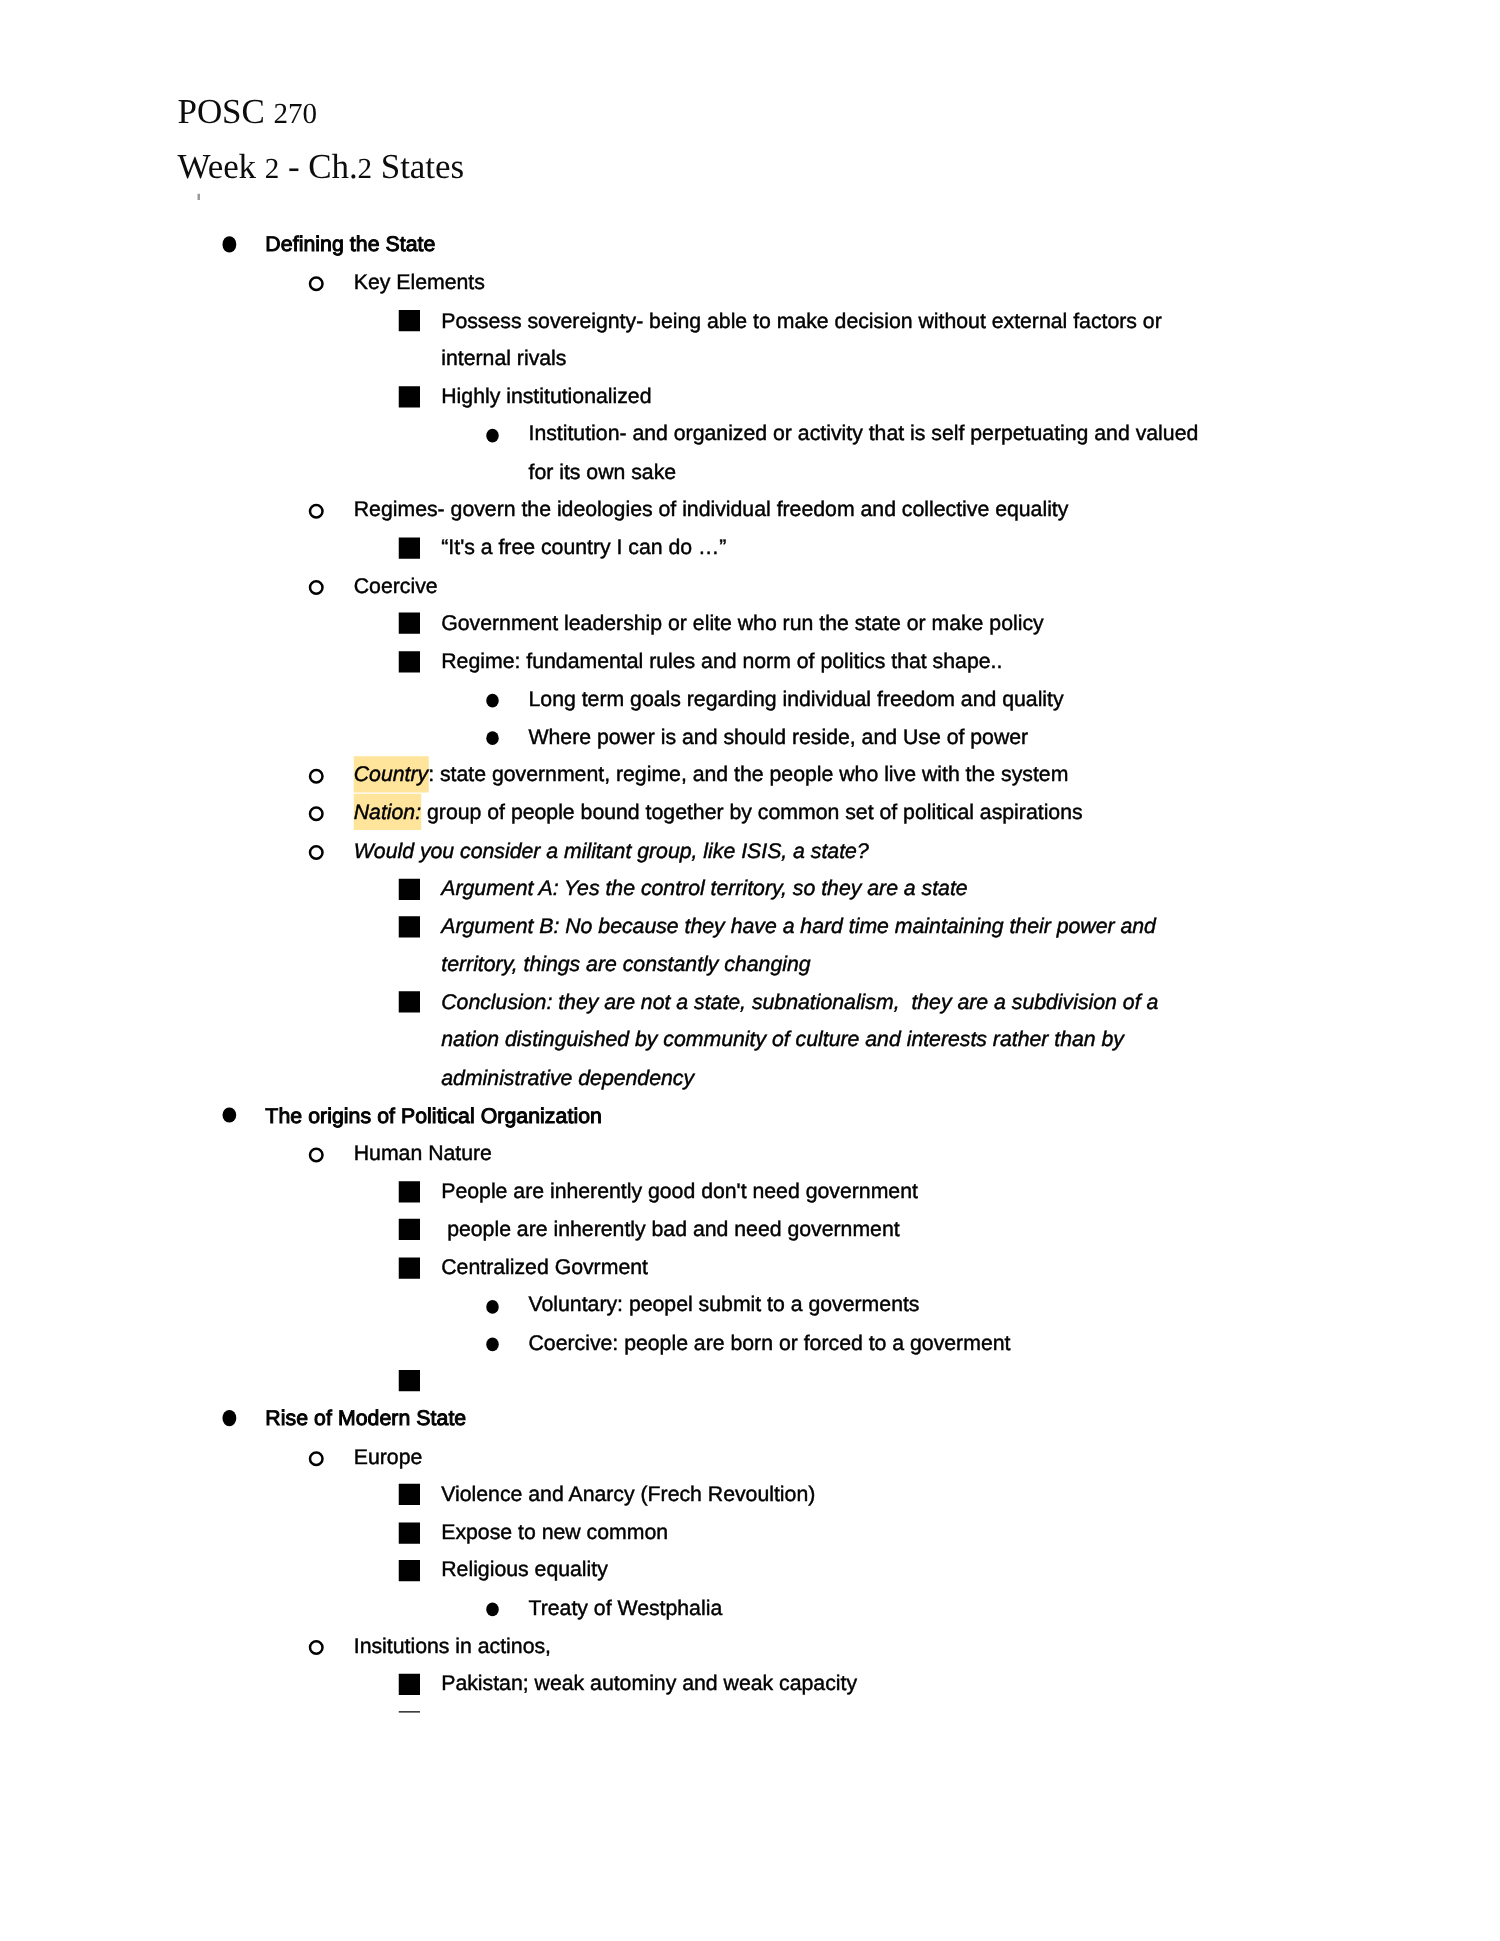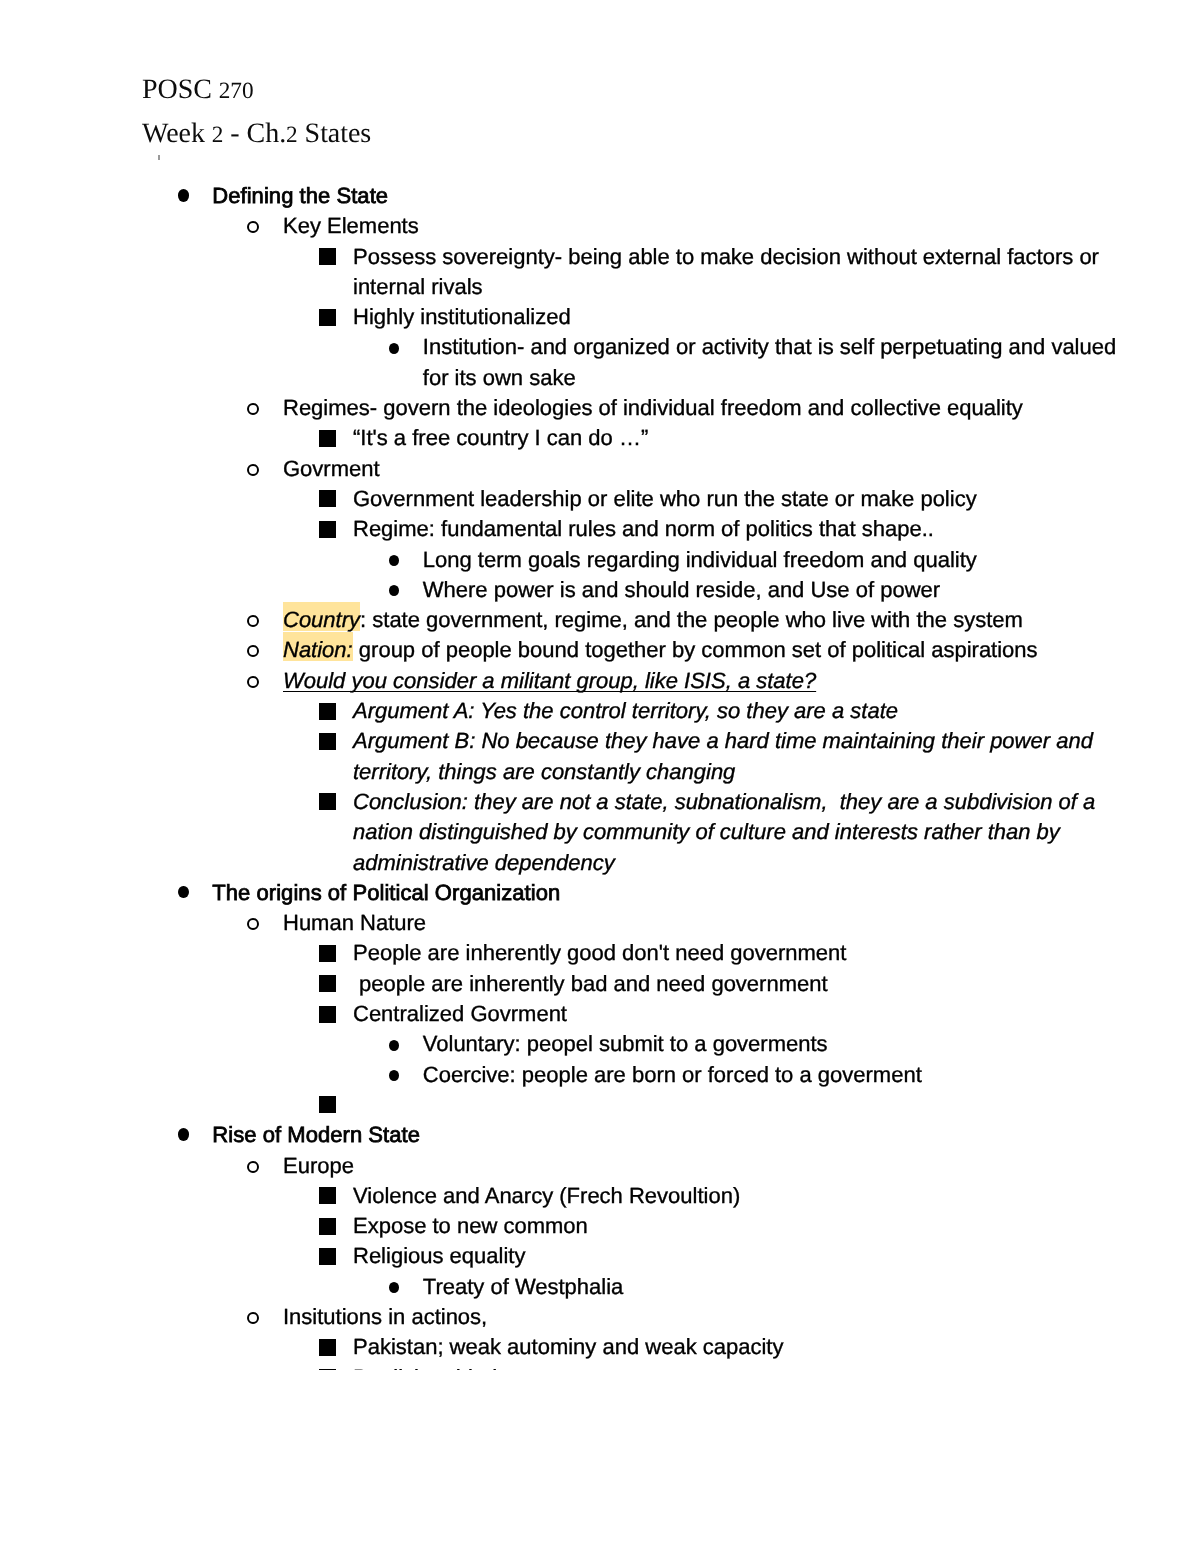--- a/index.html
+++ b/index.html
@@ -8,40 +8,40 @@
        font-family:"Liberation Sans",sans-serif;color:#000;
        -webkit-font-smoothing:antialiased;text-rendering:geometricPrecision;}
   .page{position:relative;width:1200px;height:1370px;overflow:hidden;background:#fff;
         transform:translateZ(0);will-change:transform;opacity:0.999;}
   .title-block{position:absolute;left:142px;top:69px;}
   .title-line{font-family:"Liberation Serif",serif;font-size:28px;line-height:41.5px;
               letter-spacing:-0.05px;color:#0d0d0d;white-space:nowrap;}
   .osf{font-size:0.83em;}
   .tick{position:absolute;left:158px;top:155px;width:1.5px;height:5px;background:#9a9a9a;}
   .outline{position:absolute;left:0;top:181px;width:1200px;}
-  .row{position:relative;font-size:22px;color:#000;-webkit-text-stroke:0.35px #000;}
+  .row{position:relative;font-size:17px;color:#000;-webkit-text-stroke:0.35px #000;}
   .row .bul{position:absolute;}
   .tline{display:block;height:30.3px;line-height:30.3px;white-space:pre;}
   .b-disc{width:11px;height:12.5px;border-radius:50%;background:#000;}
   .b-circle{width:12px;height:12px;border-radius:50%;border:2px solid #000;box-sizing:border-box;}
   .b-square{width:17px;height:17px;background:#000;}
   .b-discsm{width:10px;height:11px;border-radius:50%;background:#000;}
   .lvl1 .tline{margin-left:212.3px;font-weight:bold;letter-spacing:-0.6px;}
   @supports (-webkit-text-stroke:1px #000){
     .lvl1 .tline{font-weight:400;letter-spacing:0.05px;-webkit-text-stroke:0.78px #000;}
   }
   .lvl2 .tline{margin-left:283px;}
   .lvl3 .tline{margin-left:353px;}
   .lvl4 .tline{margin-left:422.8px;}
   .lvl1 .bul{left:177.5px;top:8px;}
   .lvl2 .bul{left:247px;top:10px;}
   .lvl3 .bul{left:319px;top:6.5px;}
   .lvl4 .bul{left:389px;top:10.5px;}
   .st-italic .tline,.st-italicunderline .tline{font-style:italic;}
-  .st-italicunderline .tline{text-decoration:underline;text-underline-offset:3.2px;text-decoration-thickness:1.2px;text-decoration-skip-ink:none;}
+  .st-italicunderline .tline{text-underline-offset:3.2px;text-decoration-thickness:1.2px;text-decoration-skip-ink:none;}
   .hl{position:relative;z-index:1;font-style:italic;}
   .hl::before{content:"";position:absolute;left:0;right:0;top:-5px;height:29px;background:#ffe49b;z-index:-1;}
 </style>
 </head>
 <body>
 
 <div class="page">
   <div class="title-block">
     <div class="title-line"><span>POSC </span><span class="osf">270</span></div>
     <div class="title-line"><span>Week </span><span class="osf">2</span><span> - Ch.</span><span class="osf">2</span><span> States</span></div>
@@ -73,21 +73,21 @@
   <div class="row lvl2 st-normal">
     <span class="bul b-circle"></span>
     <span class="tline">Regimes- govern the ideologies of individual freedom and collective equality</span>
   </div>
   <div class="row lvl3 st-normal">
     <span class="bul b-square"></span>
     <span class="tline">“It's a free country I can do …”</span>
   </div>
   <div class="row lvl2 st-normal">
     <span class="bul b-circle"></span>
-    <span class="tline">Govrment</span>
+    <span class="tline">Coercive</span>
   </div>
   <div class="row lvl3 st-normal">
     <span class="bul b-square"></span>
     <span class="tline">Government leadership or elite who run the state or make policy</span>
   </div>
   <div class="row lvl3 st-normal">
     <span class="bul b-square"></span>
     <span class="tline">Regime: fundamental rules and norm of politics that shape..</span>
   </div>
   <div class="row lvl4 st-normal">

